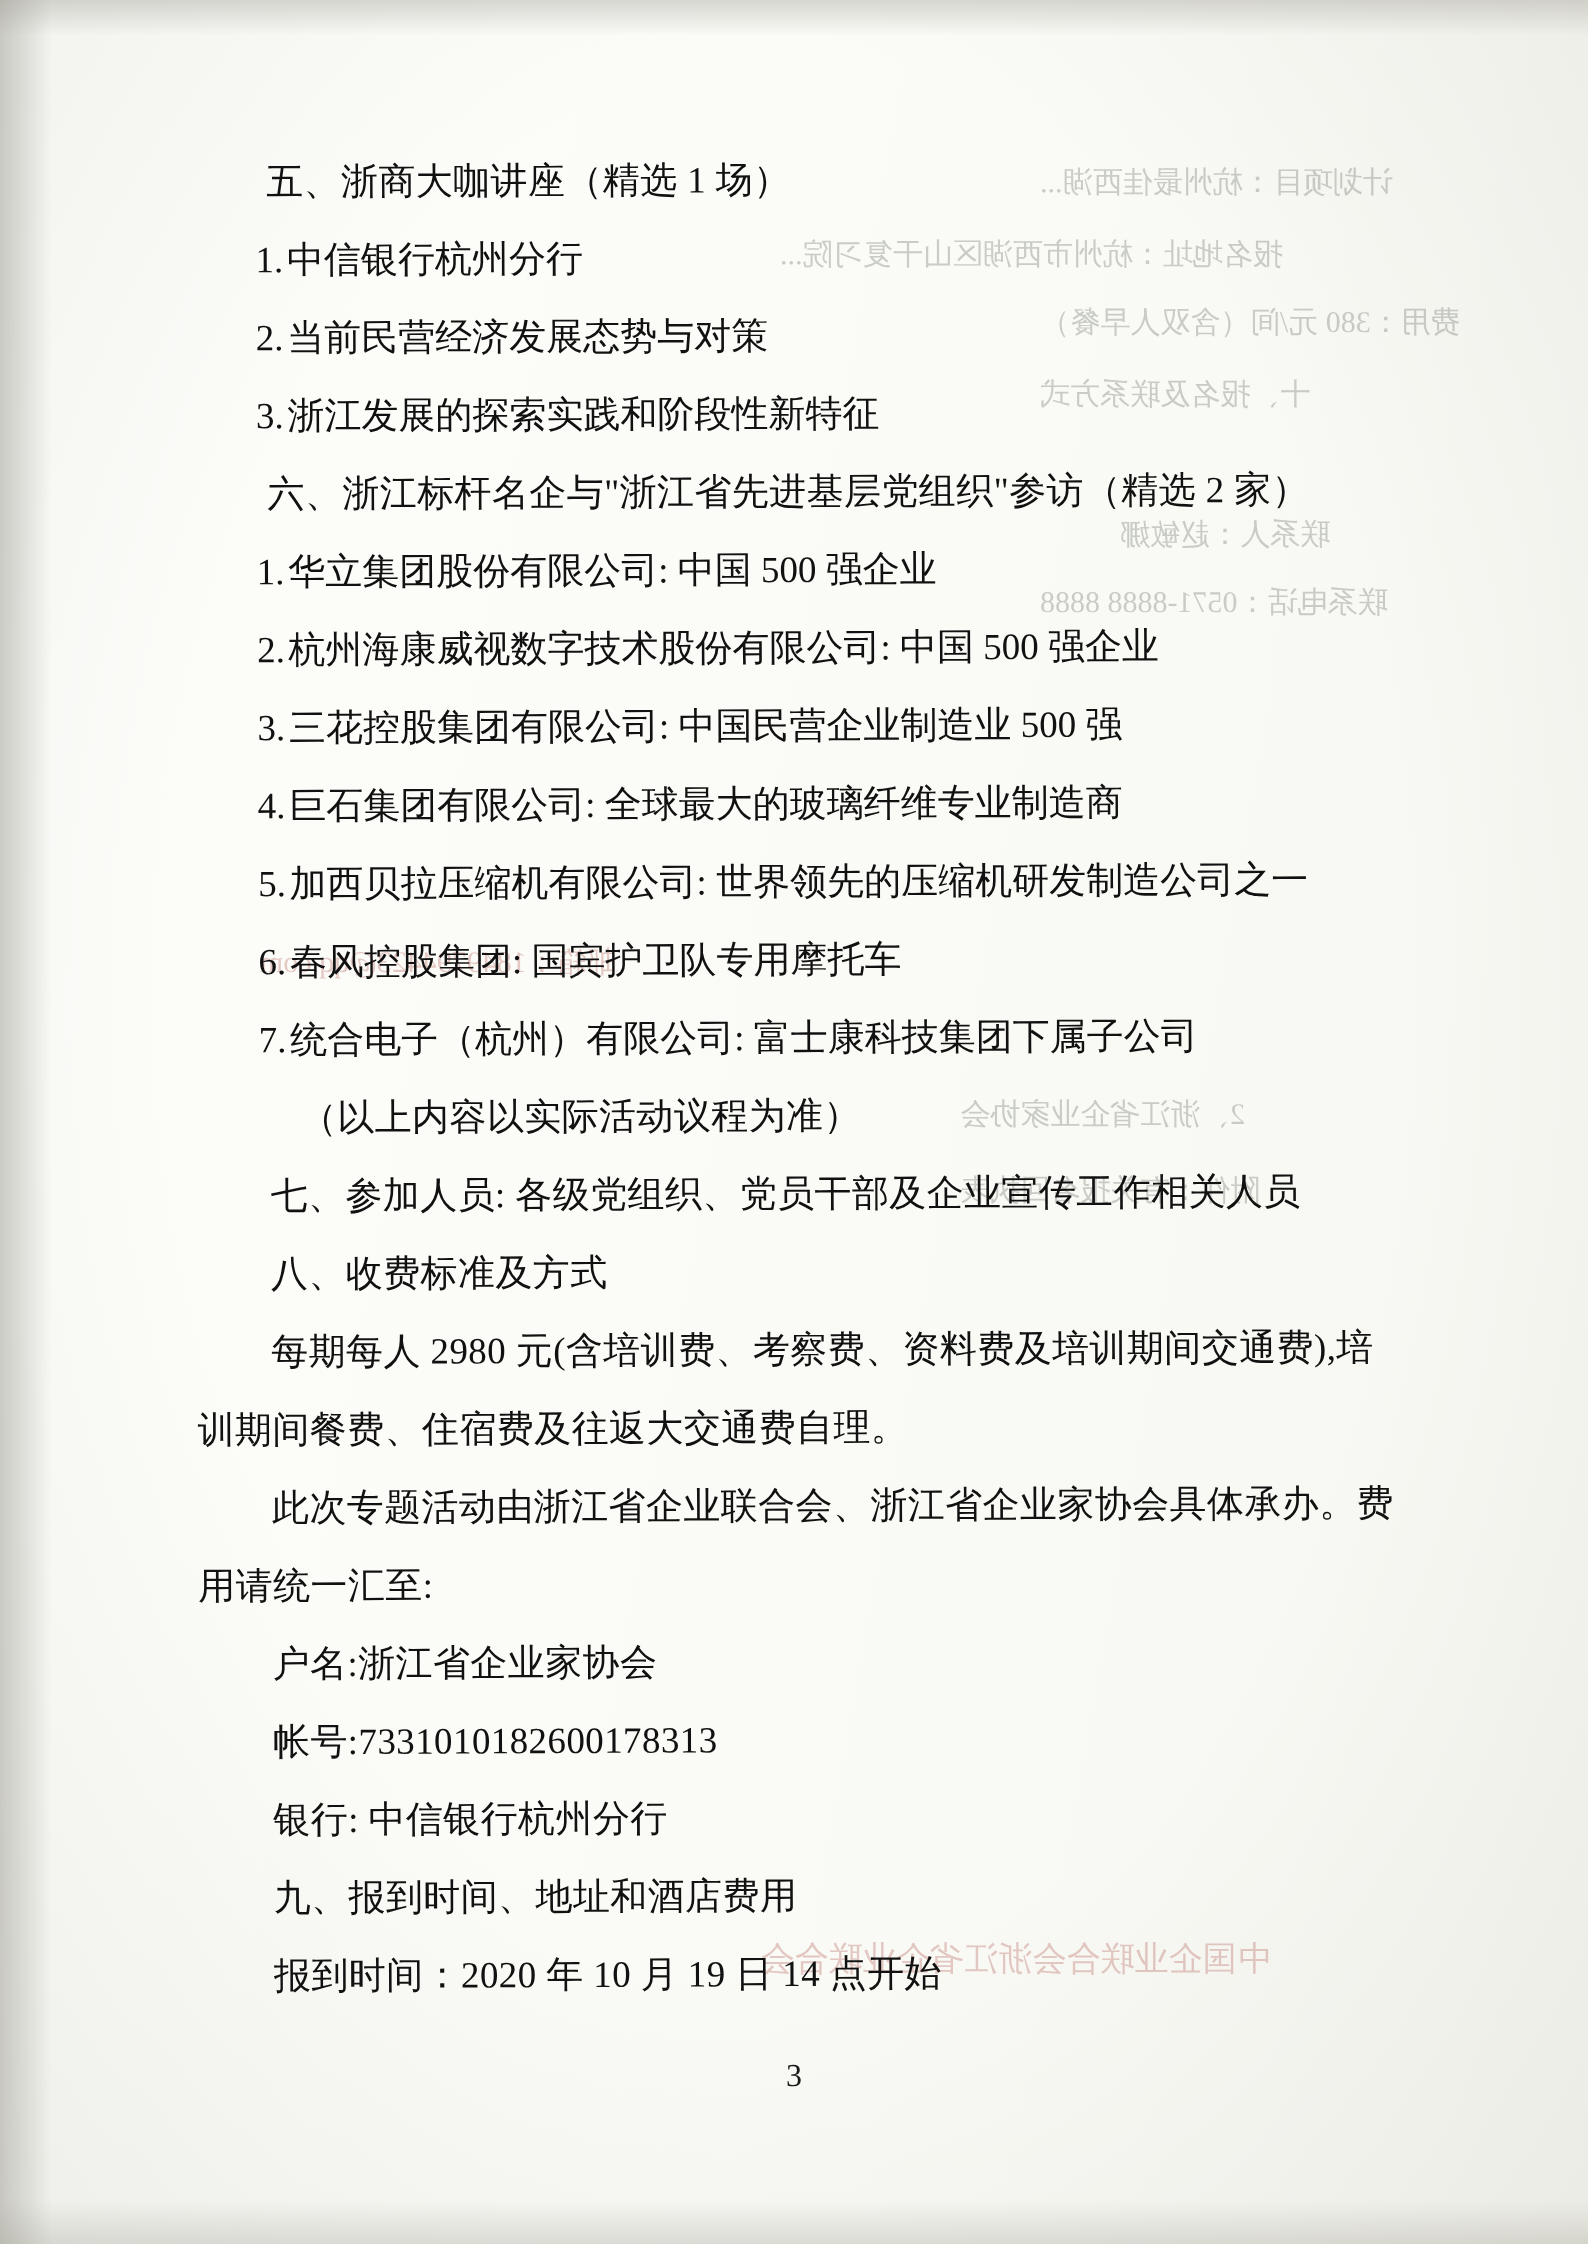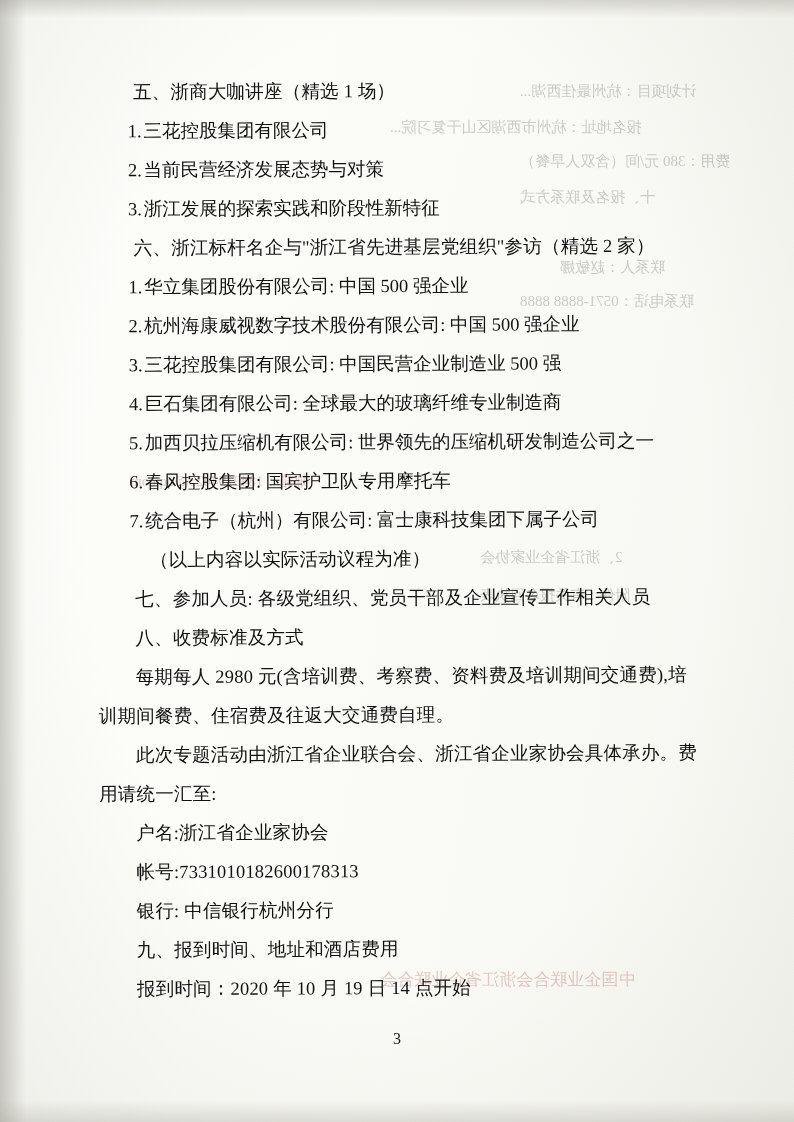--- a/index.html
+++ b/index.html
@@ -125,21 +125,21 @@
   <div class="bleed red" style="left:130px; top:472px; font-size:15px;">邮箱：1849794423@qq.com</div>
   <div class="bleed" style="left:480px; top:548px; font-size:15px;">2、浙江省企业家协会</div>
   <div class="bleed" style="left:480px; top:586px; font-size:15px;">附件：有关报名回执表</div>
   <div class="bleed red" style="left:380px; top:968px; font-size:17px;">中国企业联合会浙江省企业联合会</div>
 
   <div class="content skew">
 
     <p class="para">五、浙商大咖讲座（精选 1 场）</p>
 
     <ol class="numlist">
-      <li><span class="num">1.</span><span>三花控股集团有限公司</span></li>
+      <li><span class="num">1.</span><span>中信银行杭州分行</span></li>
       <li><span class="num">2.</span><span>当前民营经济发展态势与对策</span></li>
       <li><span class="num">3.</span><span>浙江发展的探索实践和阶段性新特征</span></li>
     </ol>
 
     <p class="para">六、浙江标杆名企与"浙江省先进基层党组织"参访（精选 2 家）</p>
 
     <ol class="numlist">
       <li><span class="num">1.</span><span>华立集团股份有限公司: 中国 500 强企业</span></li>
       <li><span class="num">2.</span><span>杭州海康威视数字技术股份有限公司: 中国 500 强企业</span></li>
       <li><span class="num">3.</span><span>三花控股集团有限公司: 中国民营企业制造业 500 强</span></li>

